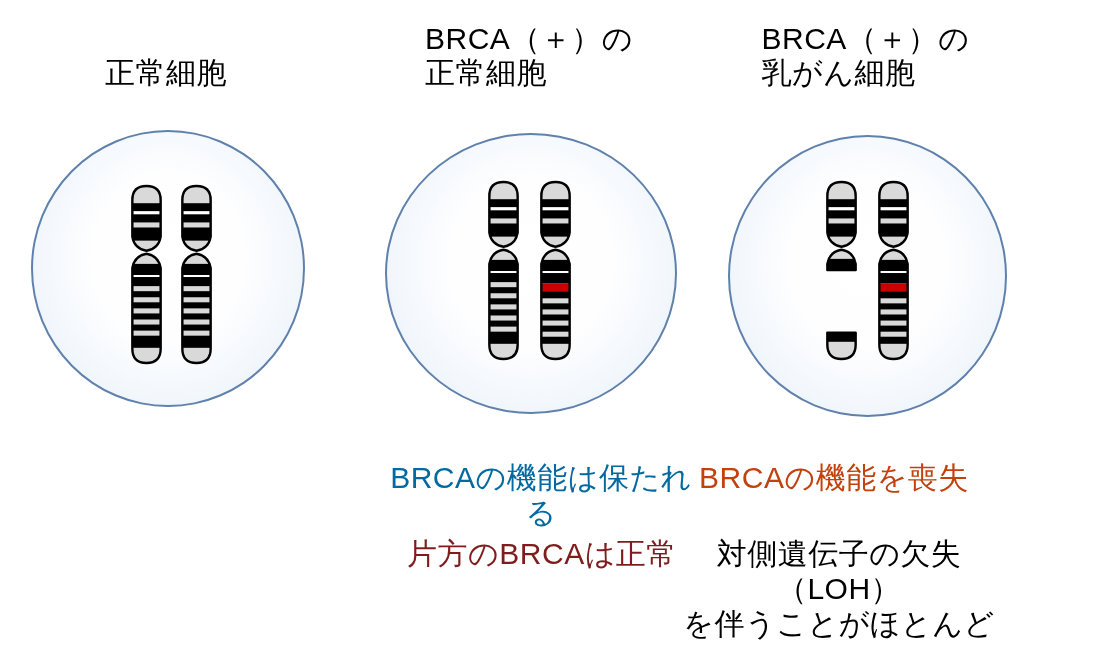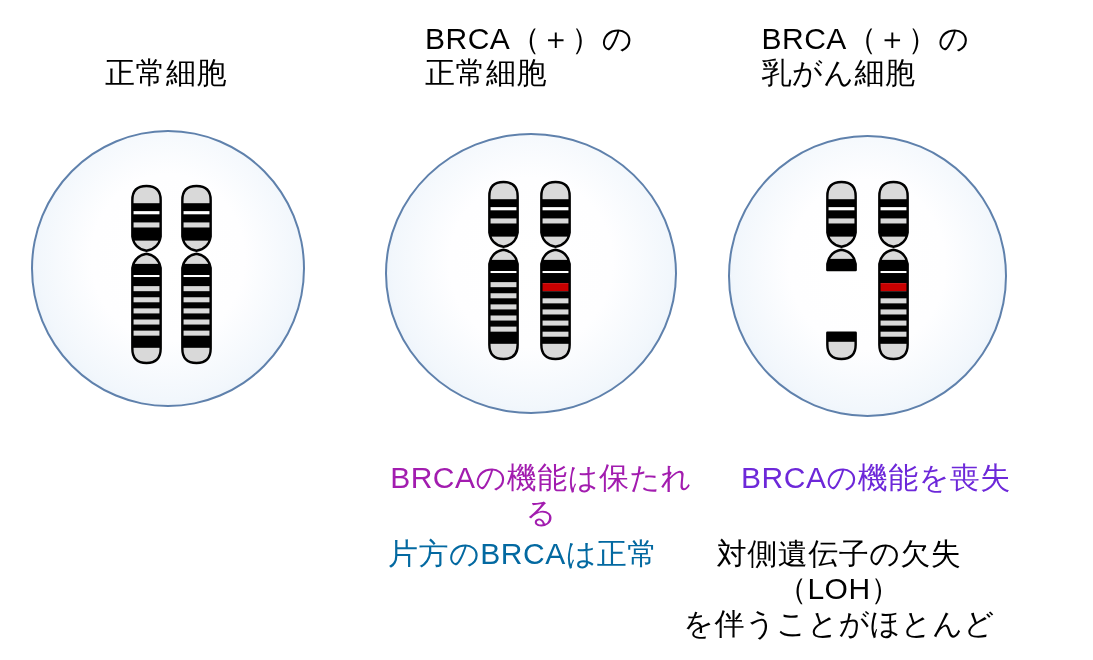--- a/index.html
+++ b/index.html
@@ -23,23 +23,23 @@
       #FFFFFF 0%, #FEFEFF 40%, #F2F7FC 68%, #E2EDF8 88%, #D9E6F4 100%);
   }
   .c1{left:31px;top:130px;width:270px;height:273px;}
   .c2{left:385px;top:133px;width:288px;height:277px;}
   .c3{left:728px;top:135px;width:275px;height:278px;}
   .chrom{position:absolute;width:33px;height:181px;}
   .caption{
     position:absolute;text-align:center;white-space:pre-line;
     font-size:30px;line-height:1.16;letter-spacing:0.5px;
   }
-  .cap-blue{left:386px;top:461px;width:310px;color:#a21caf;}
-  .cap-red{left:721px;top:461px;width:310px;color:#6d28d9;}
-  .cap-note2{left:368px;top:537px;width:310px;color:#0369a1;}
+  .cap-blue{left:386px;top:461px;width:310px;color:#0369a1;}
+  .cap-red{left:679px;top:461px;width:310px;color:#c2410c;}
+  .cap-note2{left:387px;top:537px;width:310px;color:#7f1d1d;}
   .cap-note3{left:671px;top:537px;width:336px;color:#000;}
   .credit{
     position:absolute;left:868px;top:621px;width:200px;
     text-align:right;font-size:19px;color:#000;
   }
 </style>
 </head>
 <body>
 
 <div class="stage">

